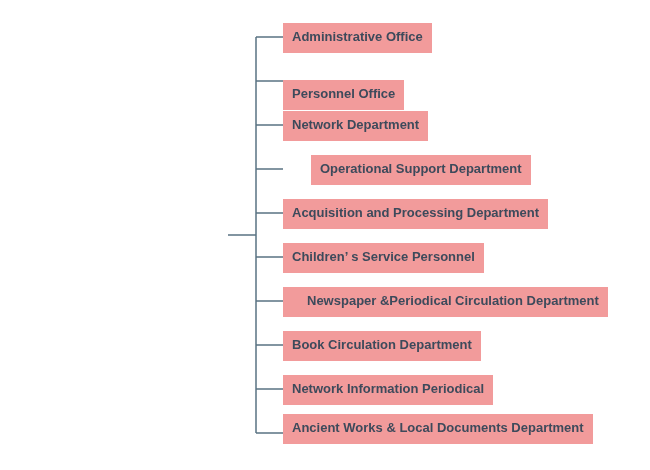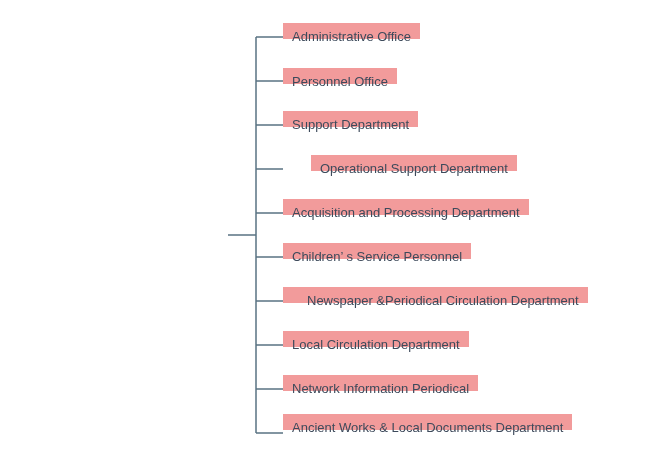--- a/index.html
+++ b/index.html
@@ -18,26 +18,26 @@
     font-family: "Liberation Sans", sans-serif;
     overflow: hidden;
   }
   #lines {
     position: absolute;
     left: 0; top: 0;
     width: 650px; height: 470px;
   }
   .node {
     position: absolute;
-    height: 16px;
+    height: 30px;
     line-height: 28px;
     background: var(--node-bg);
     color: var(--node-text);
     font-size: 13px;
-    font-weight: normal;
+    font-weight: bold;
     white-space: nowrap;
     padding: 0 9px;
   }
   .root-node {
     
     right: 422px; 
     top: 221px;
     padding: 0 8px;
   }
   .dept-node {
@@ -46,23 +46,23 @@
 </style>
 </head>
 <body>
 
 <div id="canvas">
   <svg id="lines" viewBox="0 0 650 470" xmlns="http://www.w3.org/2000/svg">
       <path d="M256,37 V433 M256,37 H283 M256,81 H283 M256,125 H283 M256,169 H283 M256,213 H283 M256,257 H283 M256,301 H283 M256,345 H283 M256,389 H283 M256,433 H283 M228,235 H256" fill="none" stroke="#5a7383" stroke-width="1.5"></path>
     </svg>
   <div id="children">
       <div class="node dept-node" style="top: 23px;">Administrative Office</div>
-      <div class="node dept-node" style="top: 68px; text-align: center;">Personnel Office</div>
-      <div class="node dept-node" style="top: 111px;">Support Department</div>
+      <div class="node dept-node" style="top: 80px; text-align: center;">Personnel Office</div>
+      <div class="node dept-node" style="top: 111px;">Network Department</div>
       <div class="node dept-node" style="top: 155px; margin-left: 28px;">Operational Support Department</div>
       <div class="node dept-node" style="top: 199px; text-align: center;">Acquisition and Processing Department</div>
       <div class="node dept-node" style="top: 243px;">Children’ s Service Personnel</div>
       <div class="node dept-node" style="top: 287px; padding-left: 24px;">Newspaper &amp;Periodical Circulation Department</div>
-      <div class="node dept-node" style="top: 331px;">Local Circulation Department</div>
+      <div class="node dept-node" style="top: 331px;">Book Circulation Department</div>
       <div class="node dept-node" style="top: 375px;">Network Information Periodical</div>
       <div class="node dept-node" style="top: 414px;">Ancient Works &amp; Local Documents Department</div>
     </div>
 </div>
 
 </body></html>

